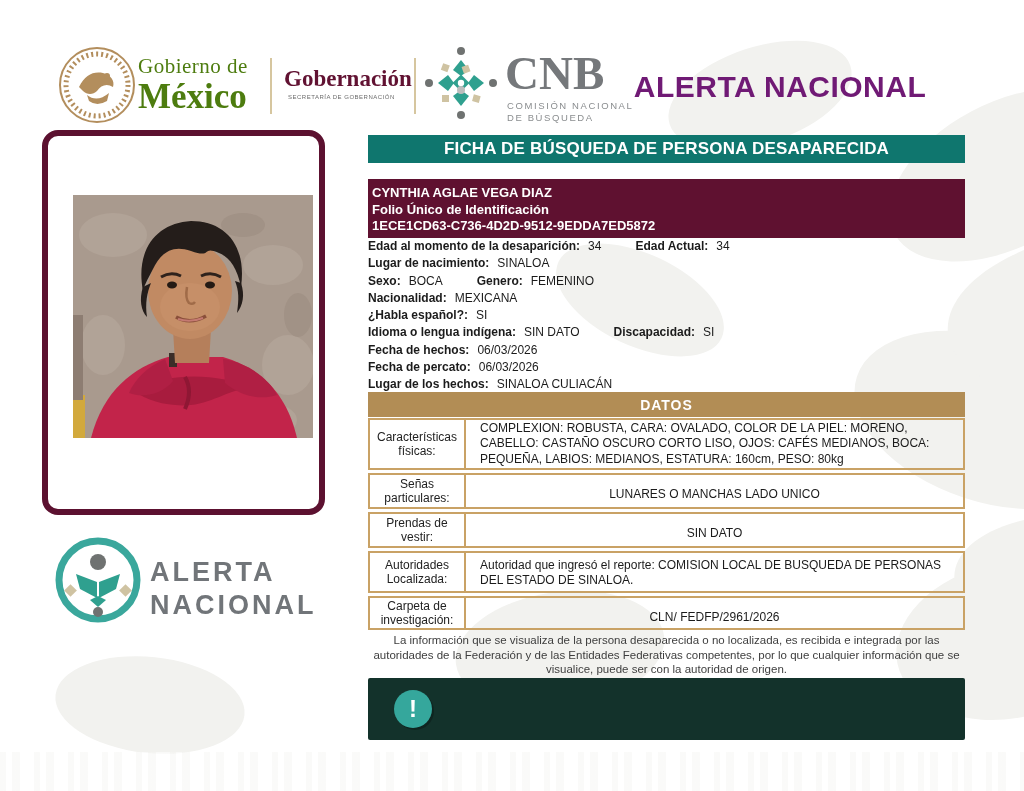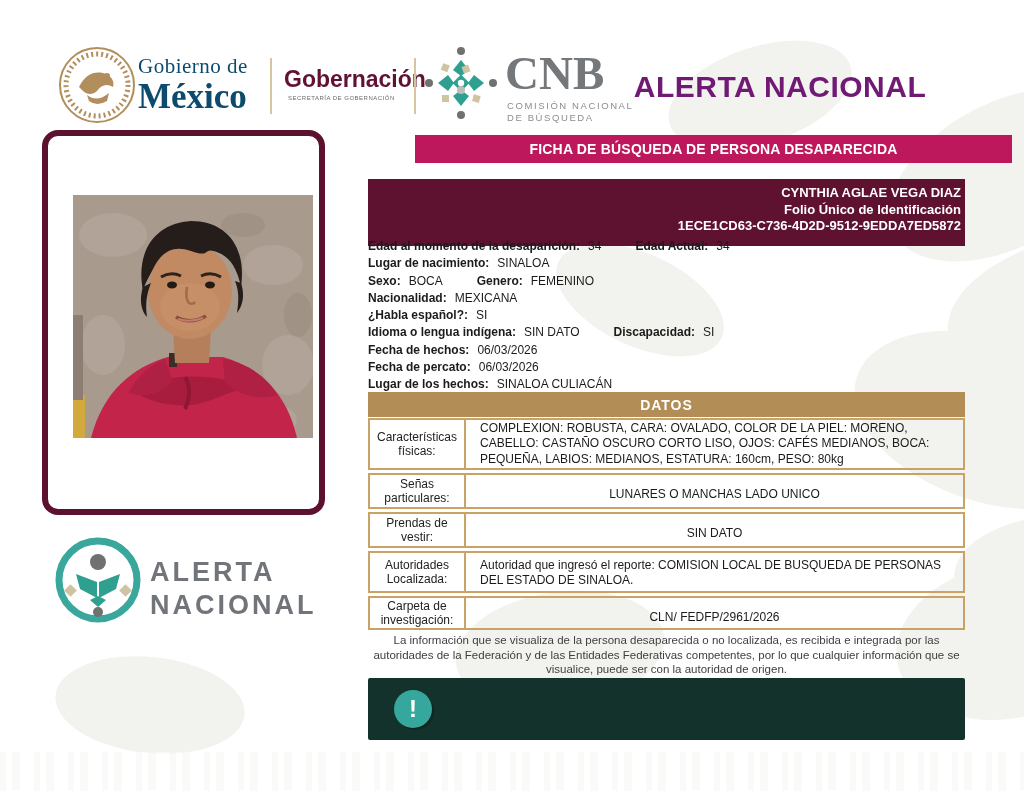--- a/index.html
+++ b/index.html
@@ -6,44 +6,44 @@
   #page{position:relative;width:1024px;height:791px;background:#ffffff;overflow:hidden;
         font-family:"Liberation Sans", sans-serif;margin:0 auto;}
   .layer{position:absolute;}
   
   .bg-pattern{position:absolute;left:0;top:0;z-index:0;pointer-events:none;}
   .bottom-band{position:absolute;left:0;top:752px;width:1024px;height:39px;z-index:0;
     background:repeating-linear-gradient(90deg,#f6f6f4 0 6px,#ffffff 6px 12px,#f6f6f4 12px 20px,#ffffff 20px 34px);
     opacity:.55;}
   .z{z-index:2;}
   
-  .gob-text{left:138px;top:56px;color:#0c4a6e;font-family:"Liberation Serif",serif;line-height:1;}
+  .gob-text{left:138px;top:56px;color:#4d7c0f;font-family:"Liberation Serif",serif;line-height:1;}
   .gob-line1{font-size:21px;letter-spacing:.5px;}
   .gob-line2{font-size:35px;font-weight:bold;margin-top:2px;}
   .vdiv{width:2px;background:#d6c69f;}
   .segob{left:284px;top:66px;width:126px;text-align:center;color:#611232;}
-  .segob-title{font-family:Liberation Sans, sans-serif;font-size:23px;font-weight:bold;}
+  .segob-title{font-family:Liberation Serif, serif;font-size:23px;font-weight:bold;}
   .segob-sub{font-size:6px;color:#6b6b6b;letter-spacing:.5px;margin-top:2px;text-align:left;padding-left:4px;}
   .cnb-acronym{left:505px;top:50px;font-family:"Liberation Serif",serif;font-weight:bold;
     font-size:47px;color:#75787b;line-height:1;}
   .cnb-sub{left:507px;top:100px;font-size:9.5px;color:#8a8d8f;letter-spacing:1.6px;line-height:12px;}
   .alert-title{left:622px;top:70px;width:316px;text-align:center;font-size:30px;font-weight:bold;
     color:#701a75;letter-spacing:.5px;}
   
   .photo-frame{left:42px;top:130px;width:283px;height:385px;background:#fff;
     border:6px solid #5c1130;border-radius:16px;box-sizing:border-box;}
   .photo{left:73px;top:195px;}
   
   .an-logo-text{left:150px;top:556px;color:#717579;font-weight:bold;font-size:27px;
     letter-spacing:3px;line-height:33px;}
   
   .rcol{left:368px;width:597px;box-sizing:border-box;}
-  .banner{top:135px;height:28px;background:#be185d;color:#fff;font-weight:bold;font-size:14px;
-    display:flex;align-items:center;justify-content:center;letter-spacing:.2px;margin-left:47px;}
-  .folio-box{top:179px;background:#5f1130;color:#fff;text-align:right;padding:6px 4px 11px 4px;}
+  .banner{top:135px;height:28px;background:#0f766e;color:#fff;font-weight:bold;font-size:17px;
+    display:flex;align-items:center;justify-content:center;letter-spacing:.2px;}
+  .folio-box{top:179px;background:#5f1130;color:#fff;text-align:left;padding:6px 4px 3px 4px;}
   .folio-box div{font-weight:bold;font-size:13px;line-height:16.5px;}
   .fields{top:239px;height:152px;display:flex;flex-direction:column;justify-content:space-between;}
   .field-row{display:flex;align-items:center;font-size:12px;color:#1b1b1b;height:14px;}
   .flabel{font-weight:bold;margin-right:8px;white-space:pre;}
   .fvalue{white-space:pre;}
   .pair2{margin-left:34px;display:flex;align-items:center;}
   .datos-bar{top:392px;height:25px;background:#b28d55;color:#fff;font-weight:bold;font-size:14px;
     letter-spacing:1px;display:flex;align-items:center;justify-content:center;}
   .dtable{top:418px;display:flex;flex-direction:column;}
   .drow{display:flex;border:2px solid #c9a265;margin-bottom:3px;background:transparent;}

